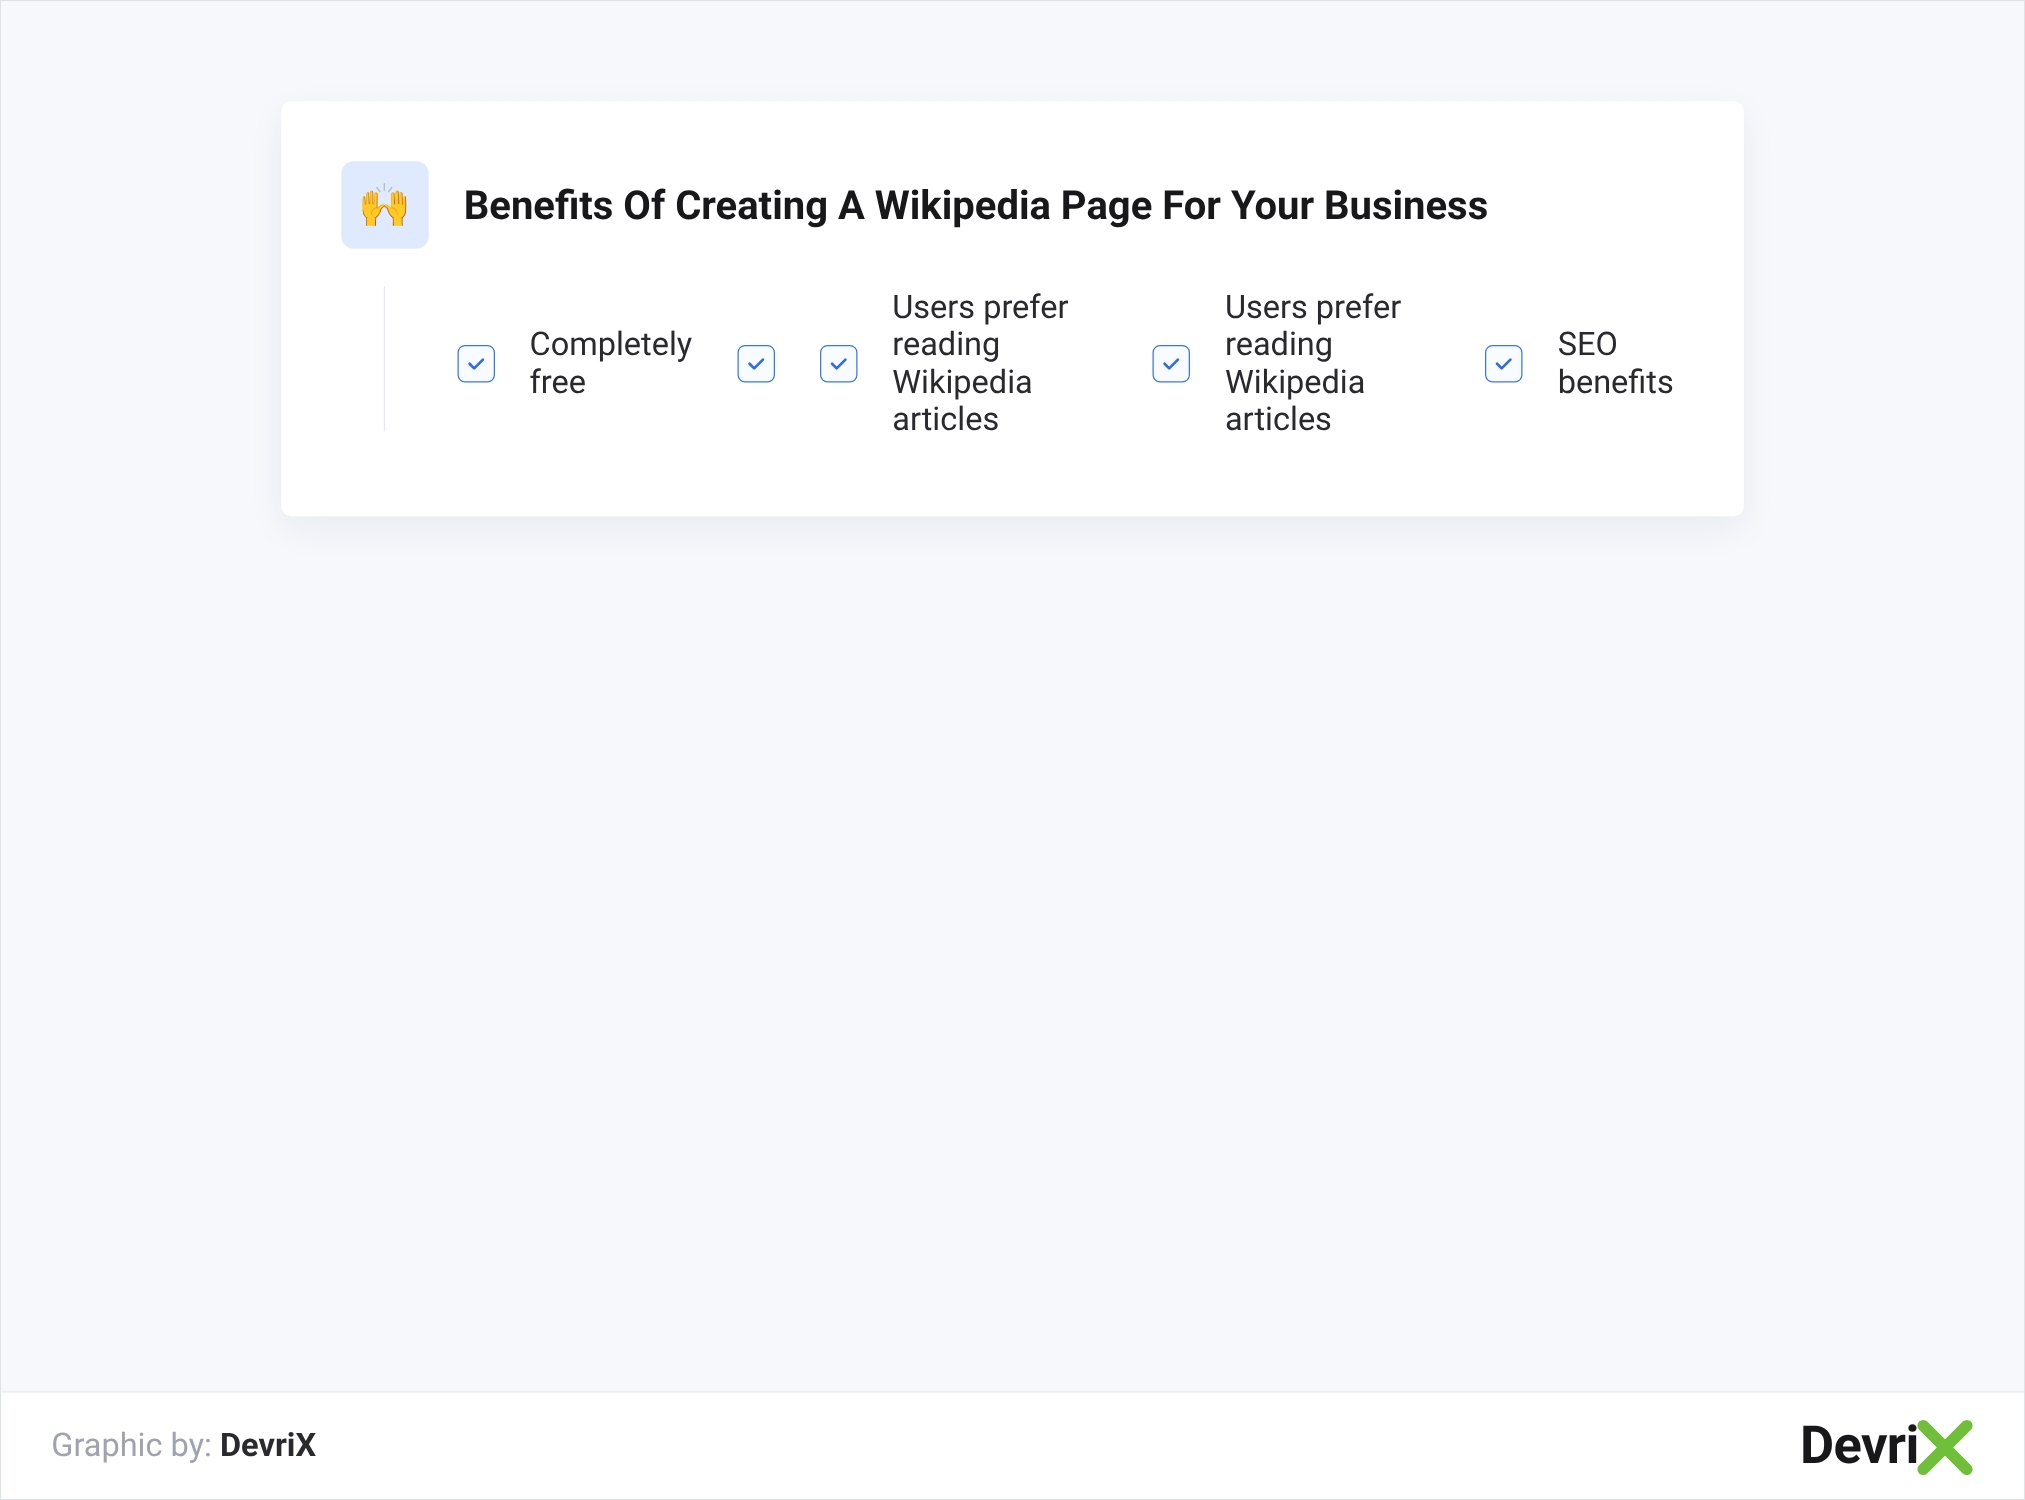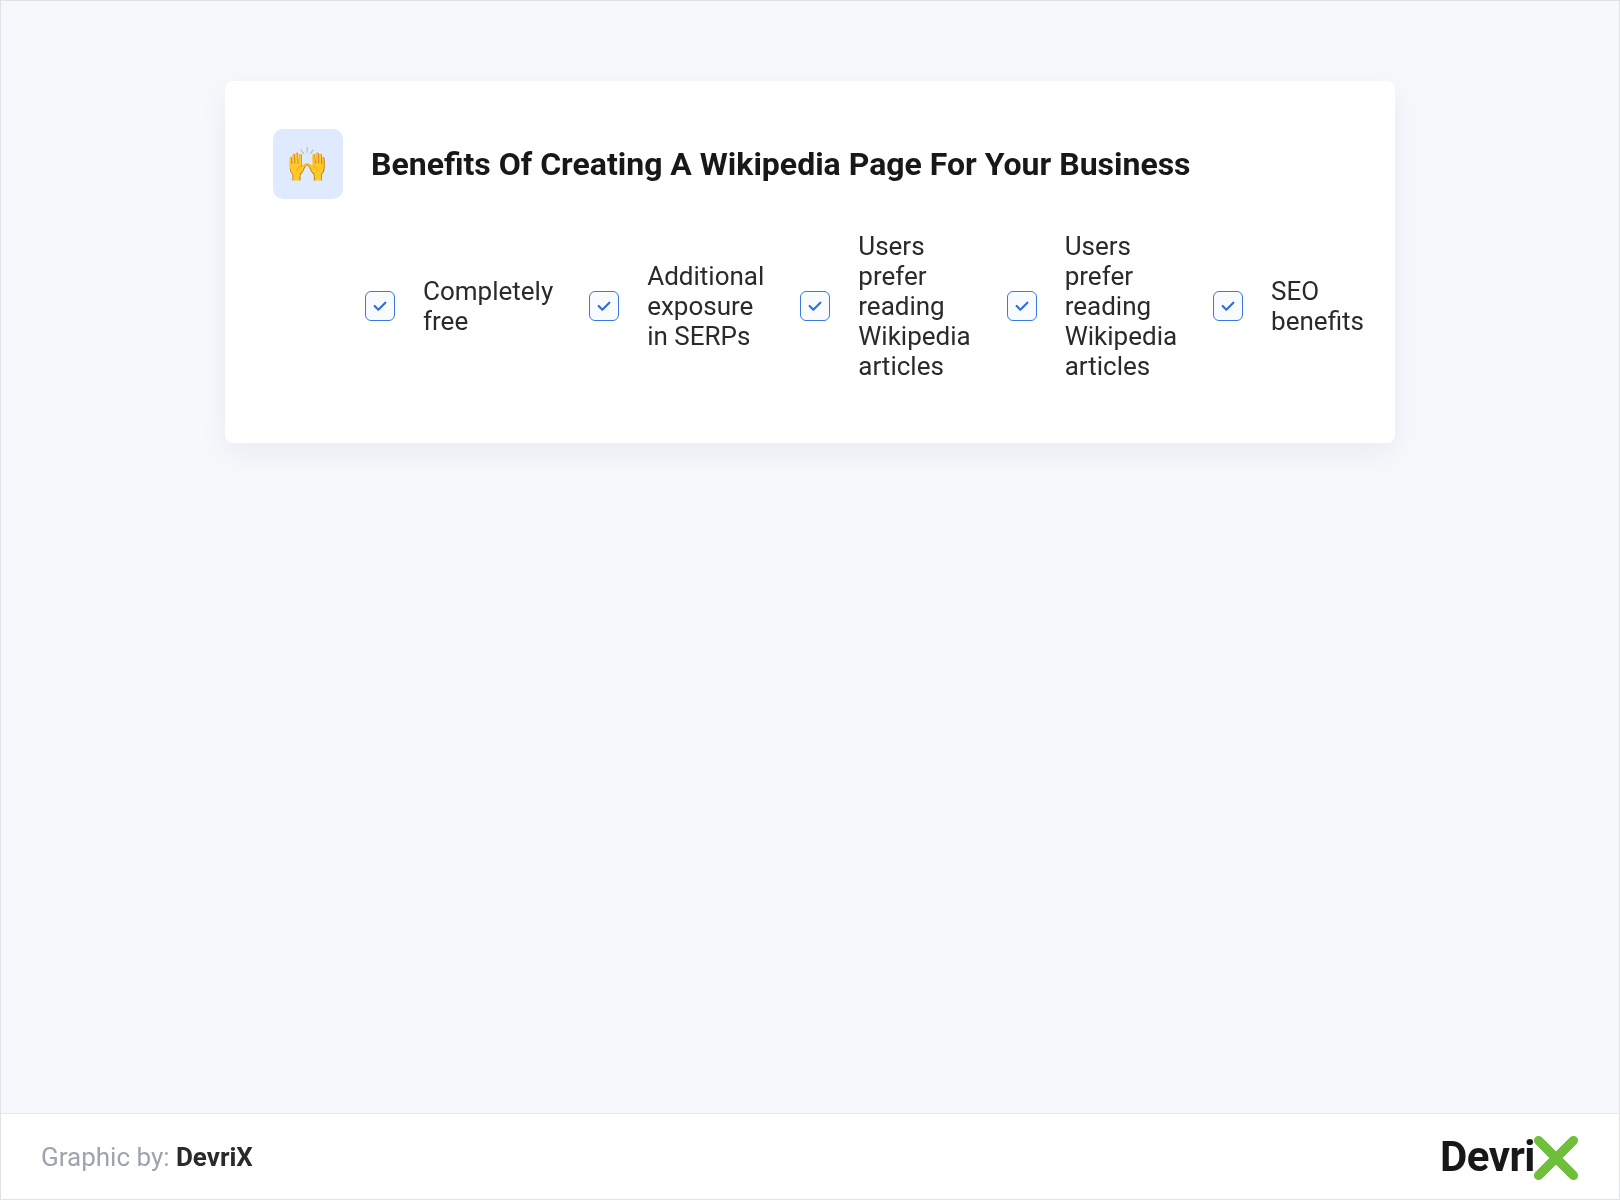--- a/index.html
+++ b/index.html
@@ -149,21 +149,20 @@
             </div>
             <span class="item-text">Completely free</span>
           </div>
 
           <div class="list-item">
             <div class="check">
               <svg viewBox="0 0 24 24" fill="none" stroke="#2f6de0" stroke-width="3.2" stroke-linecap="round" stroke-linejoin="round">
                   <polyline points="4 12 9.5 17.5 20 7"></polyline>
                 </svg>
             </div>
-            <span class="item-text">Additional exposure in SERPs</span>
           </div>
 
           <div class="list-item">
             <div class="check">
               <svg viewBox="0 0 24 24" fill="none" stroke="#2f6de0" stroke-width="3.2" stroke-linecap="round" stroke-linejoin="round">
                   <polyline points="4 12 9.5 17.5 20 7"></polyline>
                 </svg>
             </div>
             <span class="item-text">Users prefer reading Wikipedia articles</span>
           </div>

